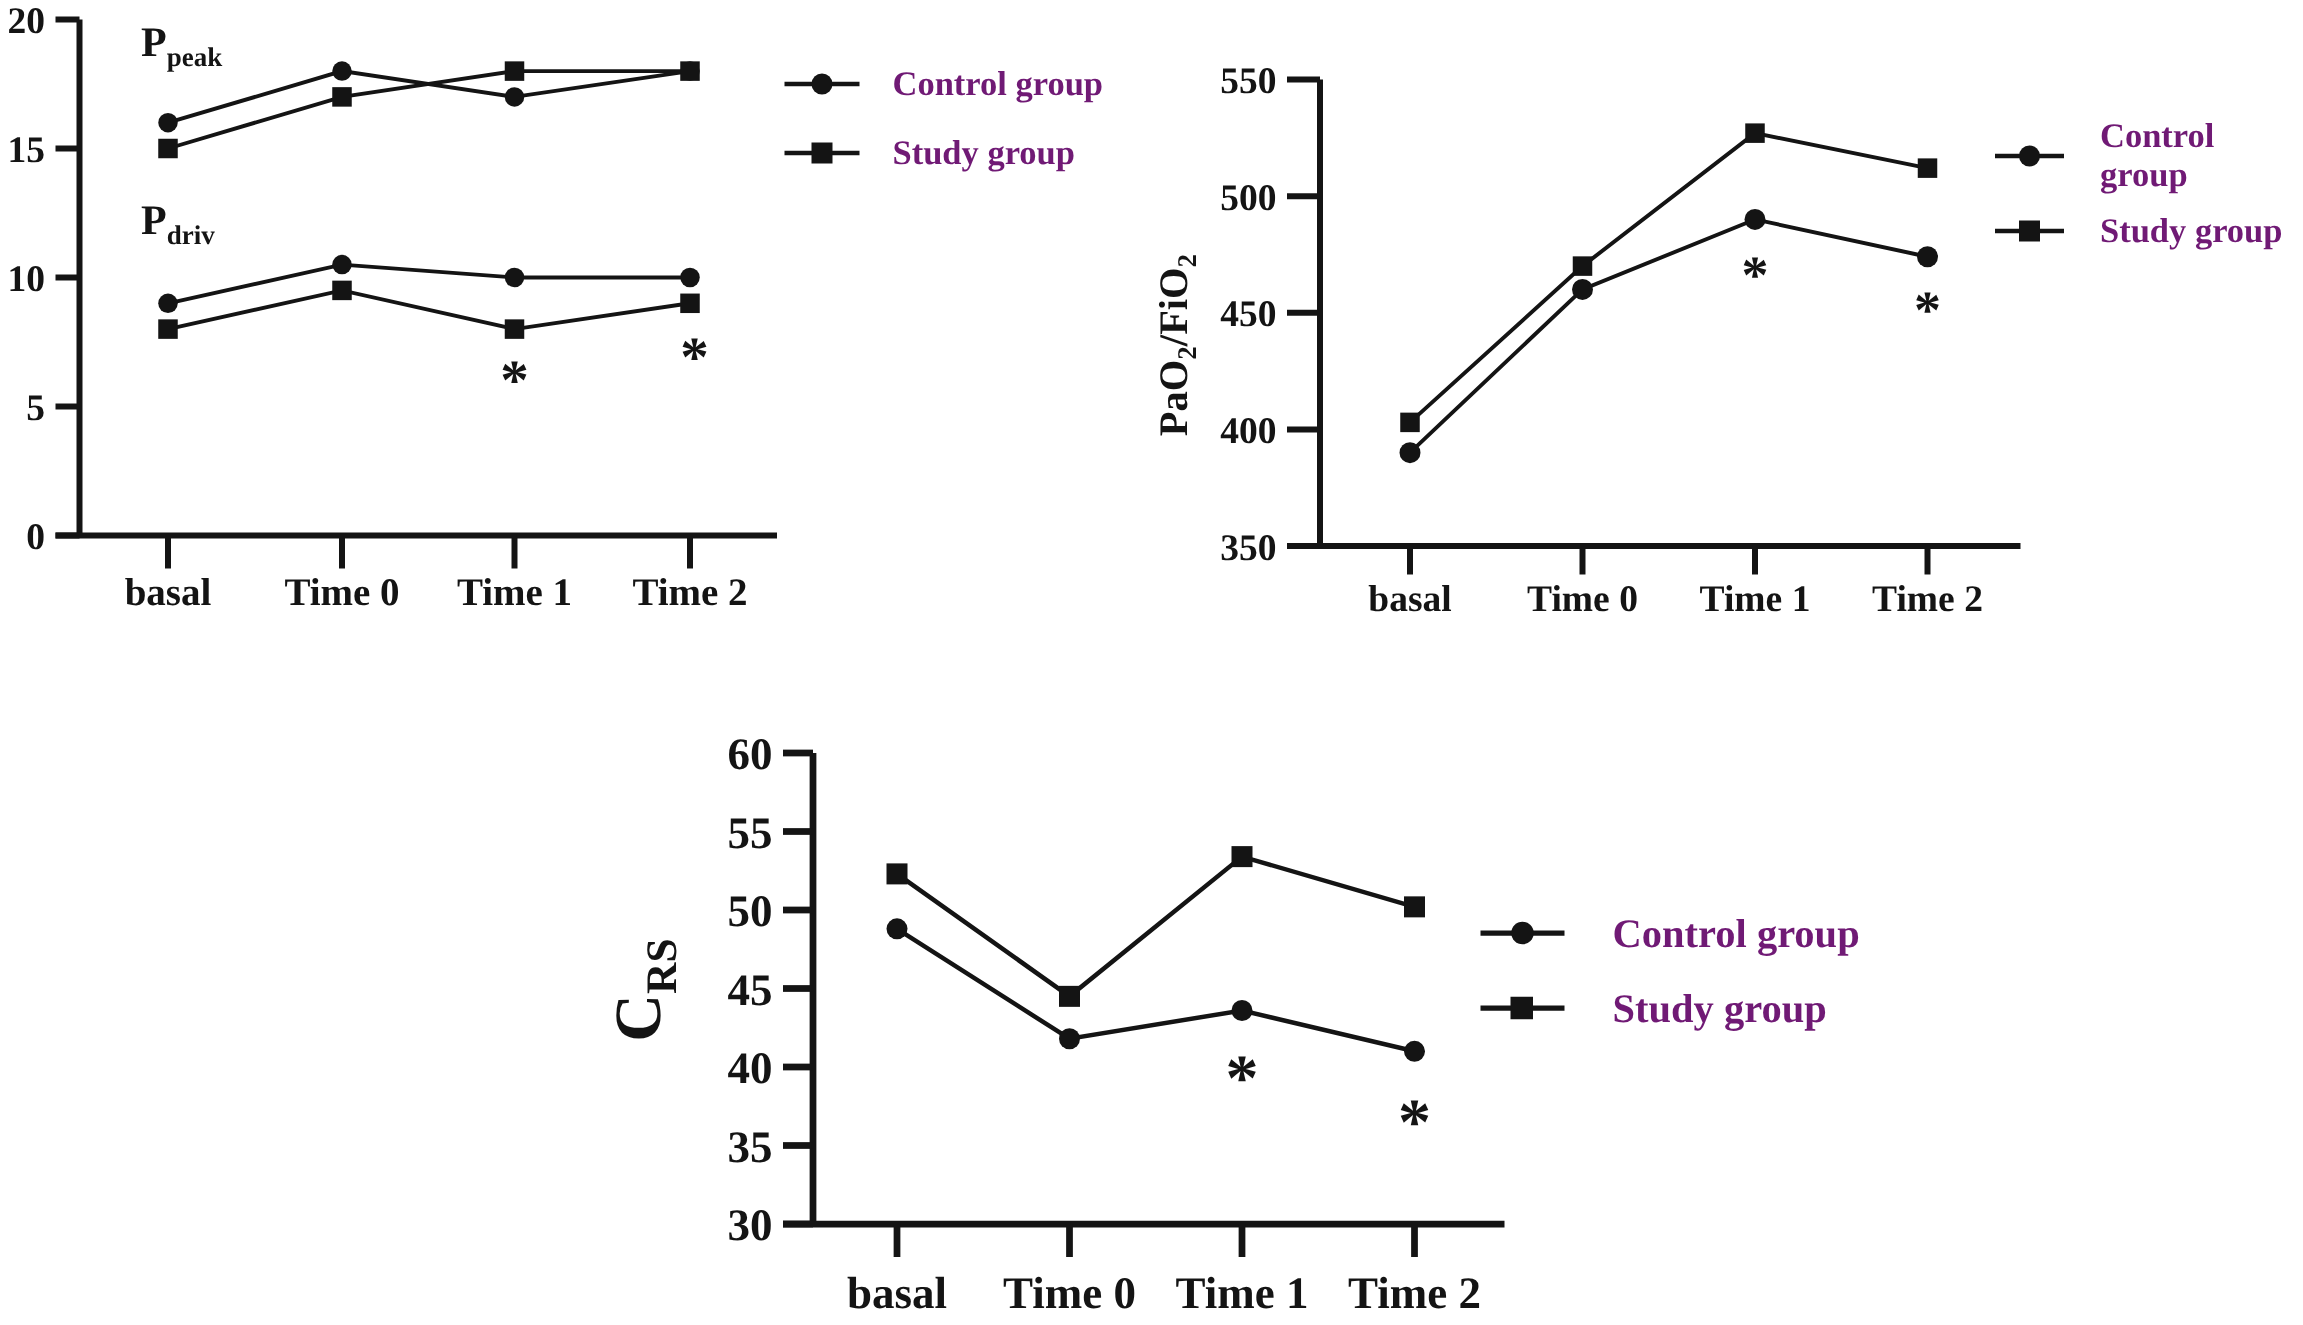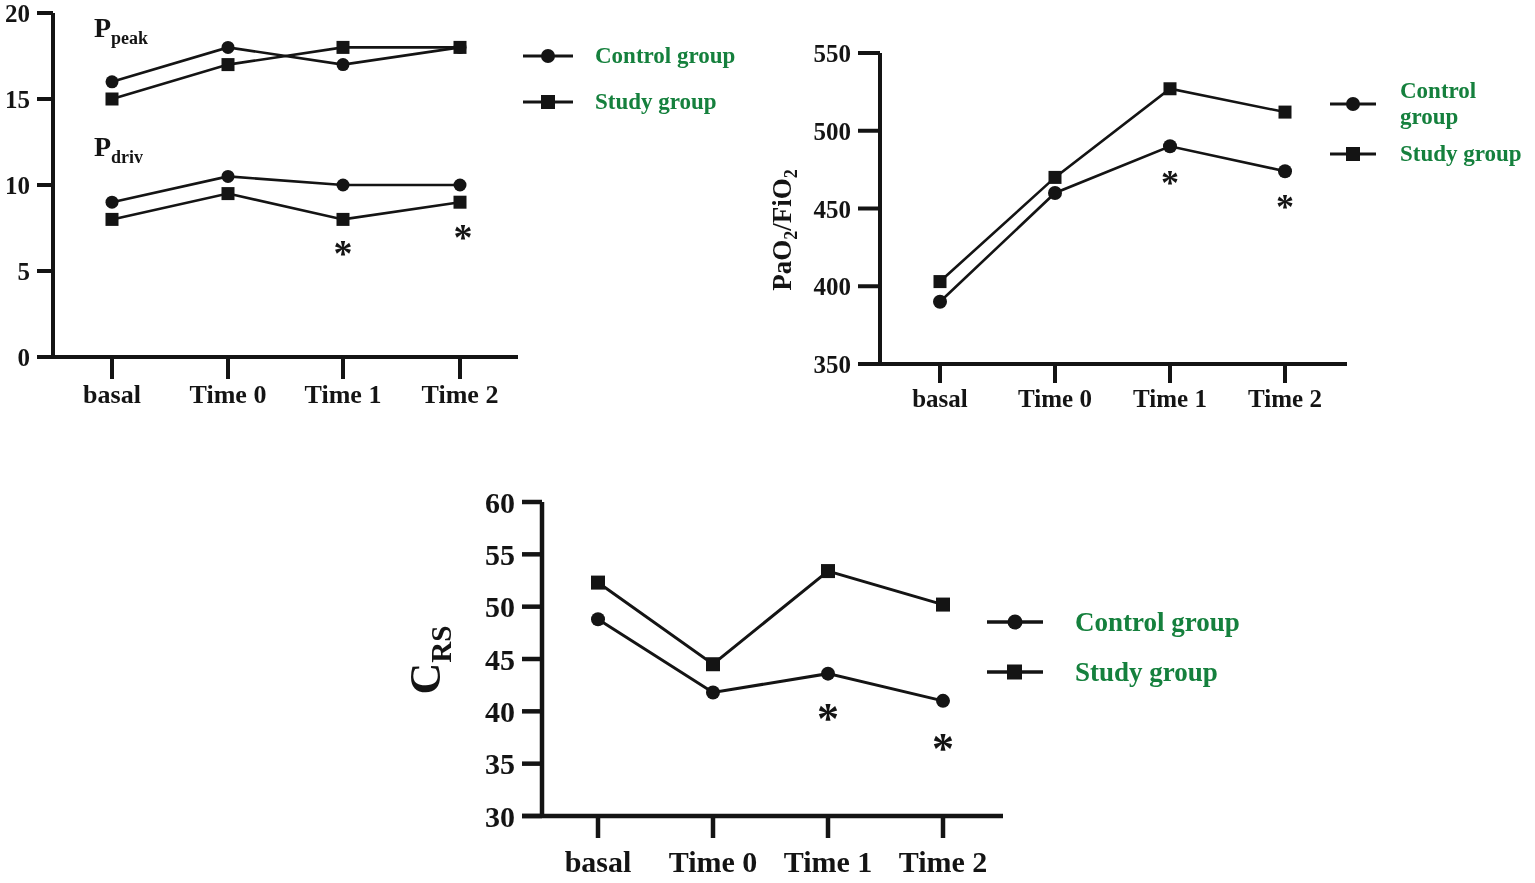--- a/index.html
+++ b/index.html
@@ -1,20 +1,20 @@
 <!DOCTYPE html>
 <html><head>
 <meta charset="utf-8">
 <style>
   html,body{margin:0;padding:0;background:#fff;}
   #figure{position:relative;width:1535px;height:883px;background:#ffffff;overflow:hidden;
           font-family:"Liberation Serif","DejaVu Serif",serif;}
   #canvas{position:absolute;left:0;top:0;width:1535px;height:883px;}
   #canvas text{font-family:"Liberation Serif","DejaVu Serif",serif;font-weight:bold;fill:#141414;}
-  .legend{position:absolute;display:flex;flex-direction:column;color:#15803d;font-weight:bold;}
+  .legend{position:absolute;display:flex;flex-direction:column;color:#701a75;font-weight:bold;}
   .legend-row{display:flex;align-items:center;}
   .legend-row svg{display:block;flex:0 0 auto;}
   #legend-1{left:521px;top:41px;}
   #legend-1 .legend-row{height:30px;gap:20px;font-size:23px;}
   #legend-1 .legend-row + .legend-row{margin-top:16px;}
   #legend-2{left:1328px;top:89px;}
   #legend-2 .legend-row{height:30px;gap:22px;font-size:23px;}
   #legend-2 .legend-row + .legend-row{margin-top:20px;}
   #legend-3{left:985px;top:607px;}
   #legend-3 .legend-row{height:30px;gap:30px;font-size:27px;}

